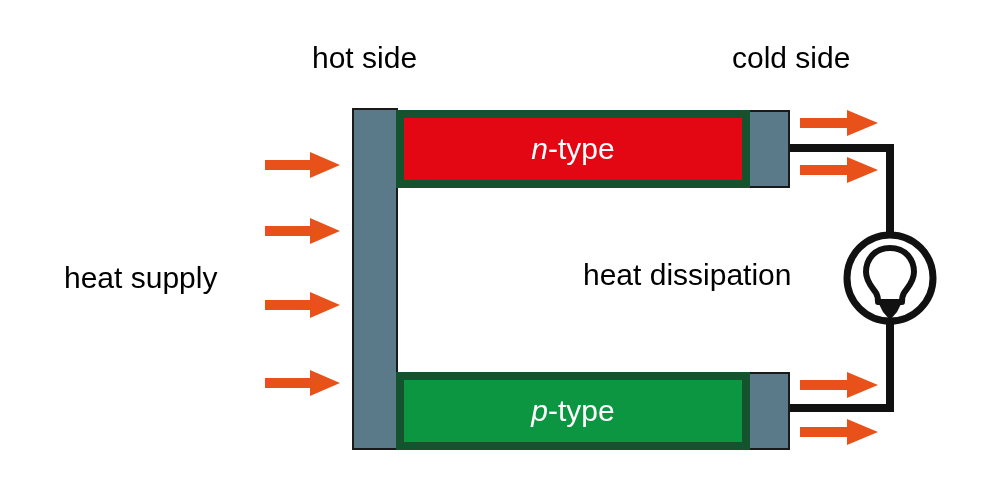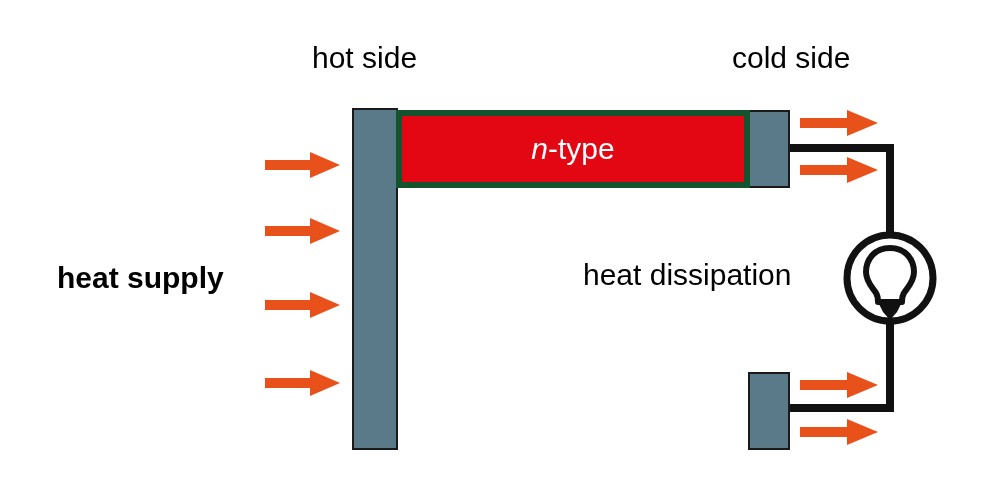--- a/index.html
+++ b/index.html
@@ -22,28 +22,28 @@
   .label {
     position: absolute;
     color: #000000;
     font-family: "Liberation Sans", sans-serif;
     font-size: 30px;
     line-height: 1;
     white-space: nowrap;
   }
   .label-hot   { left: 312px; top: 43px; }
   .label-cold  { left: 700px; top: 43px; margin-left: 32px; }
-  .label-supply{ left: 57px;  top: 263px; font-weight: bold; }
+  .label-supply{ left: 64px;  top: 263px; }
   .label-dissip{ left: 583px; top: 260px; }
 
   
   .block {
     position: absolute;
     box-sizing: border-box;
-    border: 6px solid #14532d;
+    border: 8px solid #14532d;
     display: flex;
     align-items: center;
     justify-content: center;
   }
   .block-label {
     color: #ffffff;
     font-family: "Liberation Sans", sans-serif;
     font-size: 30px;
     line-height: 1;
     white-space: nowrap;
@@ -170,14 +170,17 @@
   <div class="contact contact-hot" style="background:#5A7989"></div>
 
   <div class="contact contact-cold-n" style="background:#5A7989"></div>
 
   <div class="contact contact-cold-p" style="background:#5A7989"></div>
 
   <div class="block leg-n" style="background:#E30613">
     <span class="block-label"><i>n</i><span>-type</span></span>
   </div>
 
+  <div class="block leg-p" style="background:#0D9642">
+    <span class="block-label"><i>p</i><span>-type</span></span>
+  </div>
 
 </div>
 
 </body></html>

